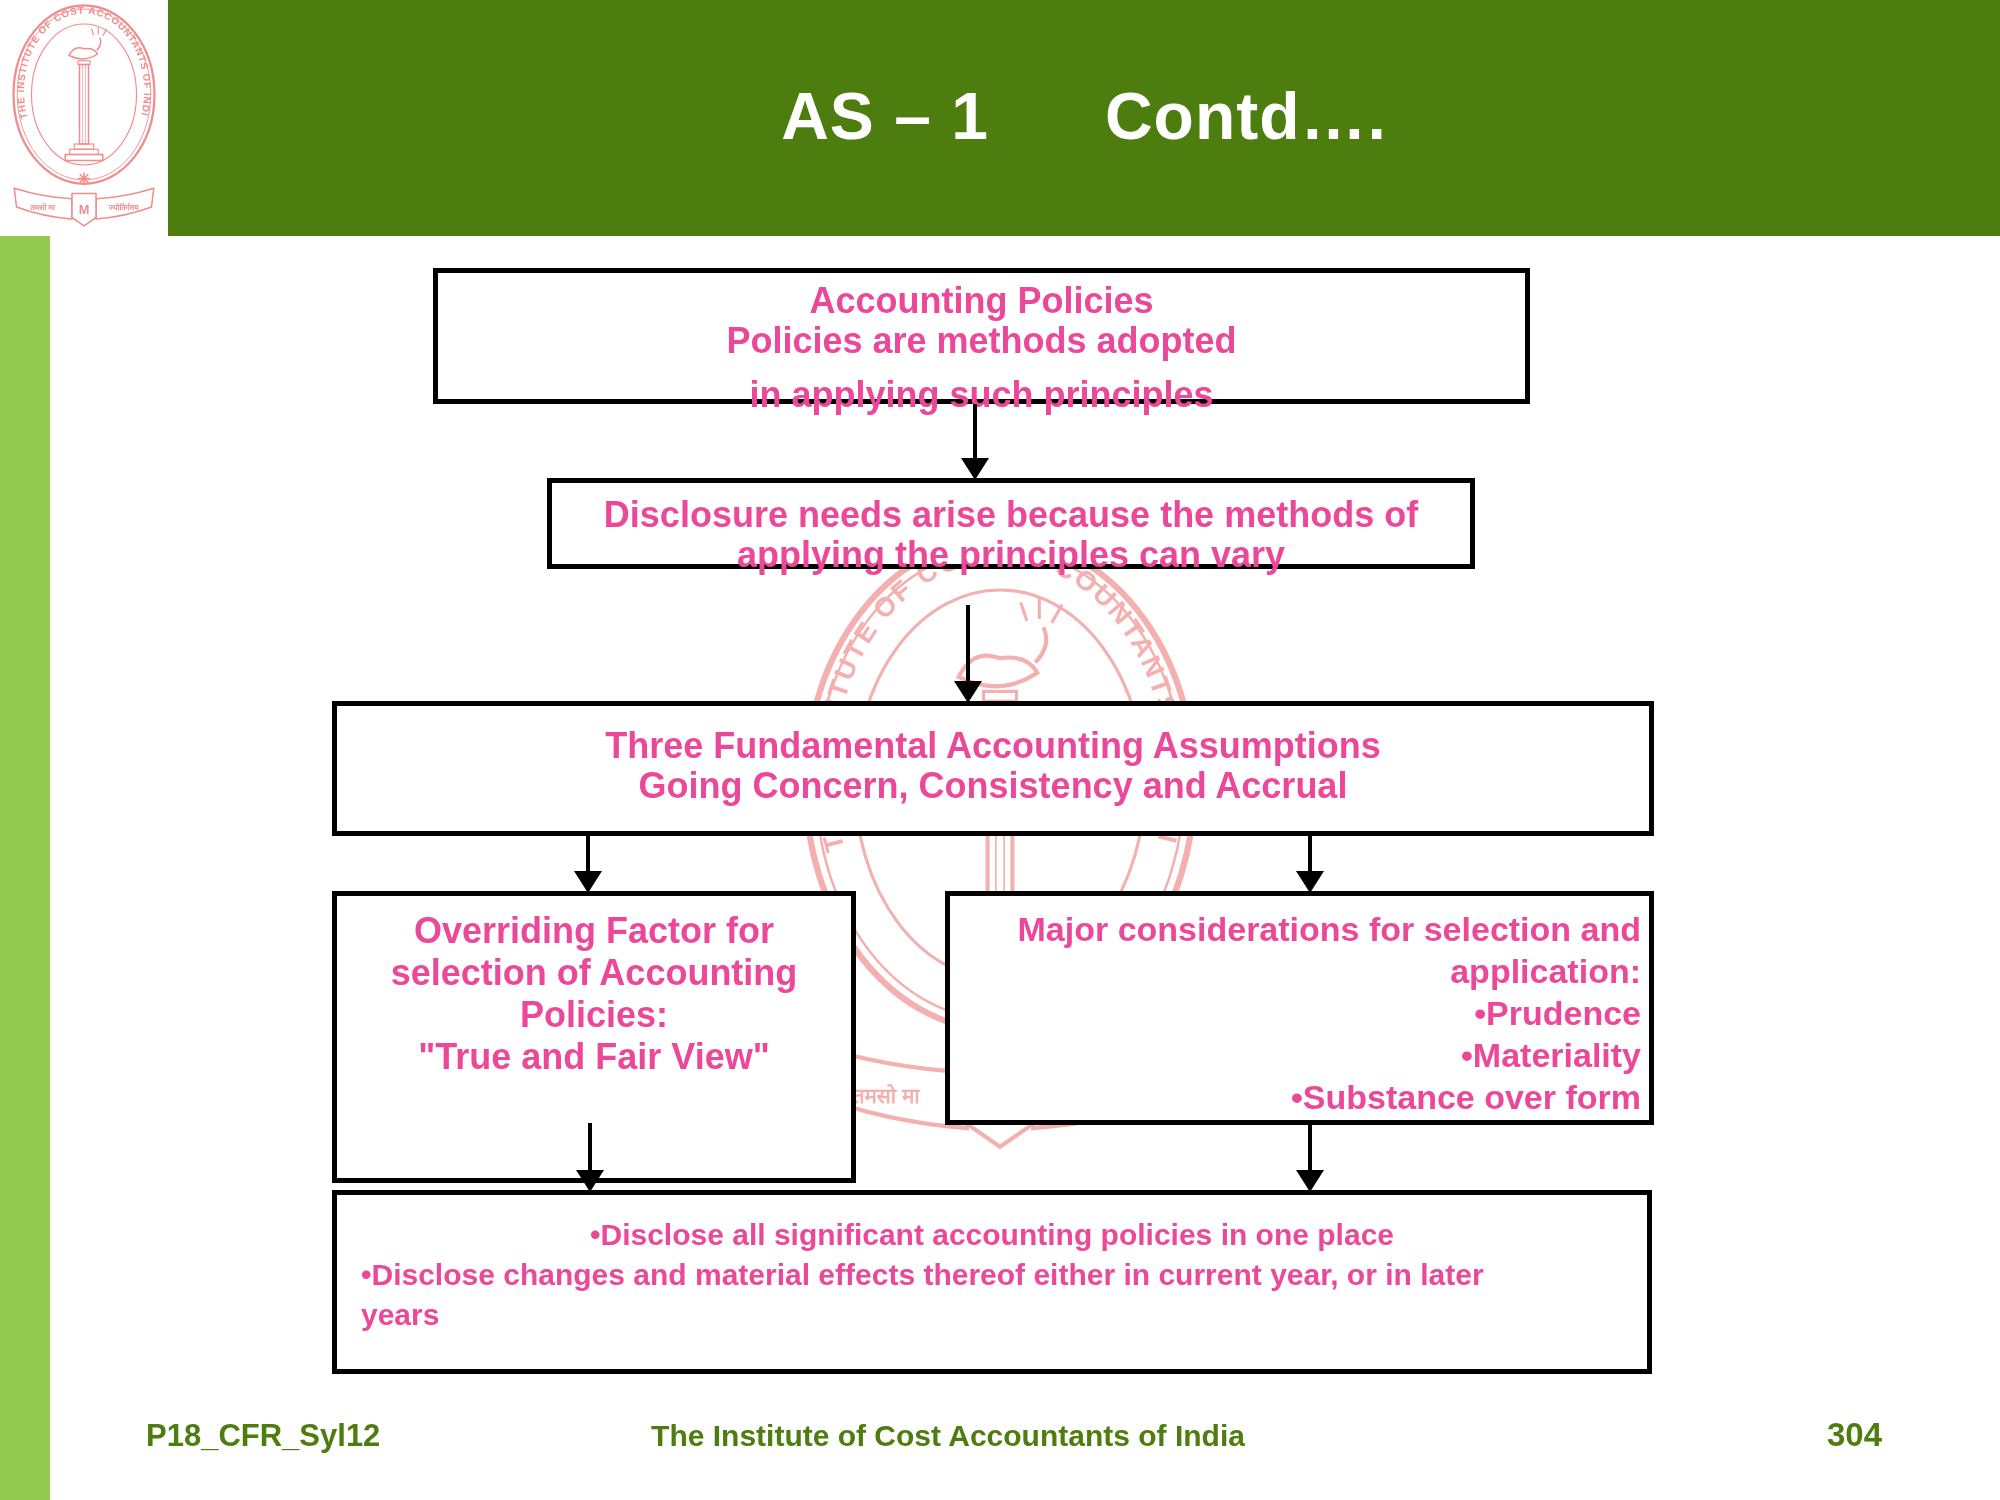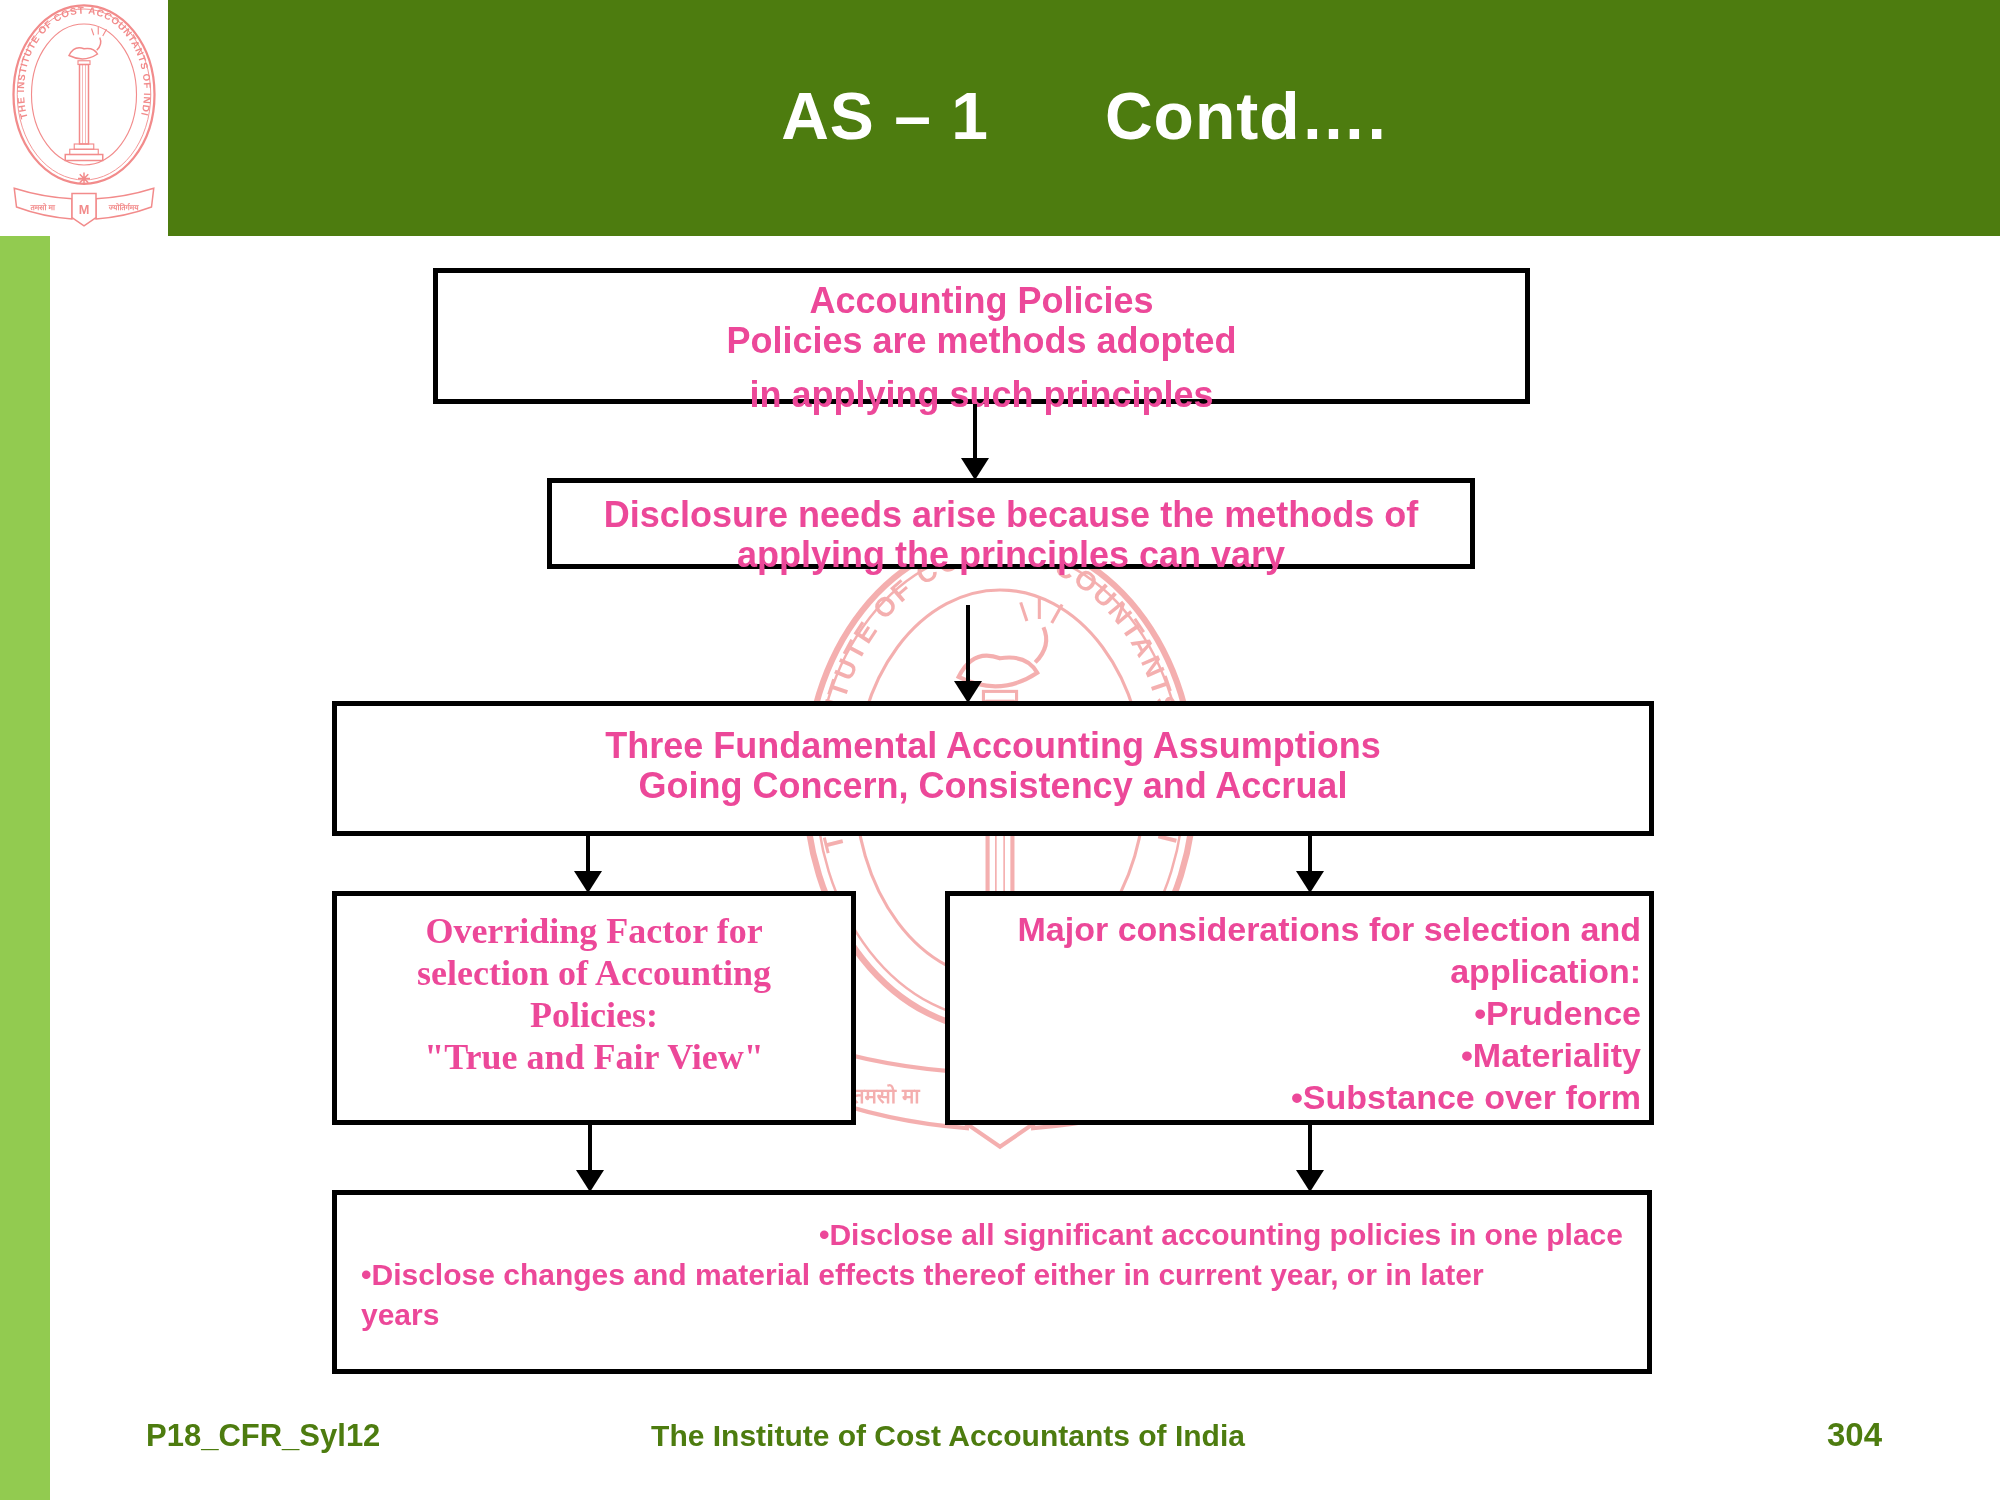--- a/index.html
+++ b/index.html
@@ -19,28 +19,28 @@
   
   .watermark-logo{position:absolute;left:793px;top:532px;width:414px;height:621px;
                   color:#F29C9C;opacity:.8;z-index:0;}
 
   
   .box{position:absolute;box-sizing:border-box;border:5px solid #000;background:#ffffff;
        color:#ec4899;z-index:2;font-size:36px;line-height:40px;text-align:center;}
   .b1{left:433px;top:268px;width:1097px;height:136px;padding-top:8px;}
   .b2{left:547px;top:478px;width:928px;height:91px;padding-top:12px;}
   .b3{left:332px;top:701px;width:1322px;height:135px;padding-top:20px;}
-  .b4{left:332px;top:891px;width:524px;height:234px;padding-top:14px;line-height:42px;font-family:Liberation Serif, serif;}
+  .b4{left:332px;top:891px;width:524px;height:292px;padding-top:14px;line-height:42px;}
   .b5{left:945px;top:891px;width:709px;height:234px;padding:12px 8px 0 14px;
       text-align:right;font-size:34px;line-height:42px;}
   .b6{left:332px;top:1190px;width:1320px;height:184px;padding:20px 24px 0 24px;
       text-align:left;font-size:30px;line-height:40px;}
   .bl{white-space:nowrap;}
   .gap-top{margin-top:14px;}
-  .center-line{text-align:right;}
+  .center-line{text-align:center;}
   .ind{margin-left:108px;}
   .hang{margin-left:-5px;}
 
   
   .arrow{position:absolute;width:28px;z-index:2;}
   .arrow .shaft{position:absolute;left:50%;transform:translateX(-50%);top:0;bottom:18px;width:4px;background:#000;}
   .arrow .head{position:absolute;bottom:0;left:50%;transform:translateX(-50%);width:0;height:0;
                border-left:14px solid transparent;border-right:14px solid transparent;border-top:22px solid #000;}
   .a1{left:961px;top:404px;height:76px;}
   .a2{left:954px;top:605px;height:98px;}

